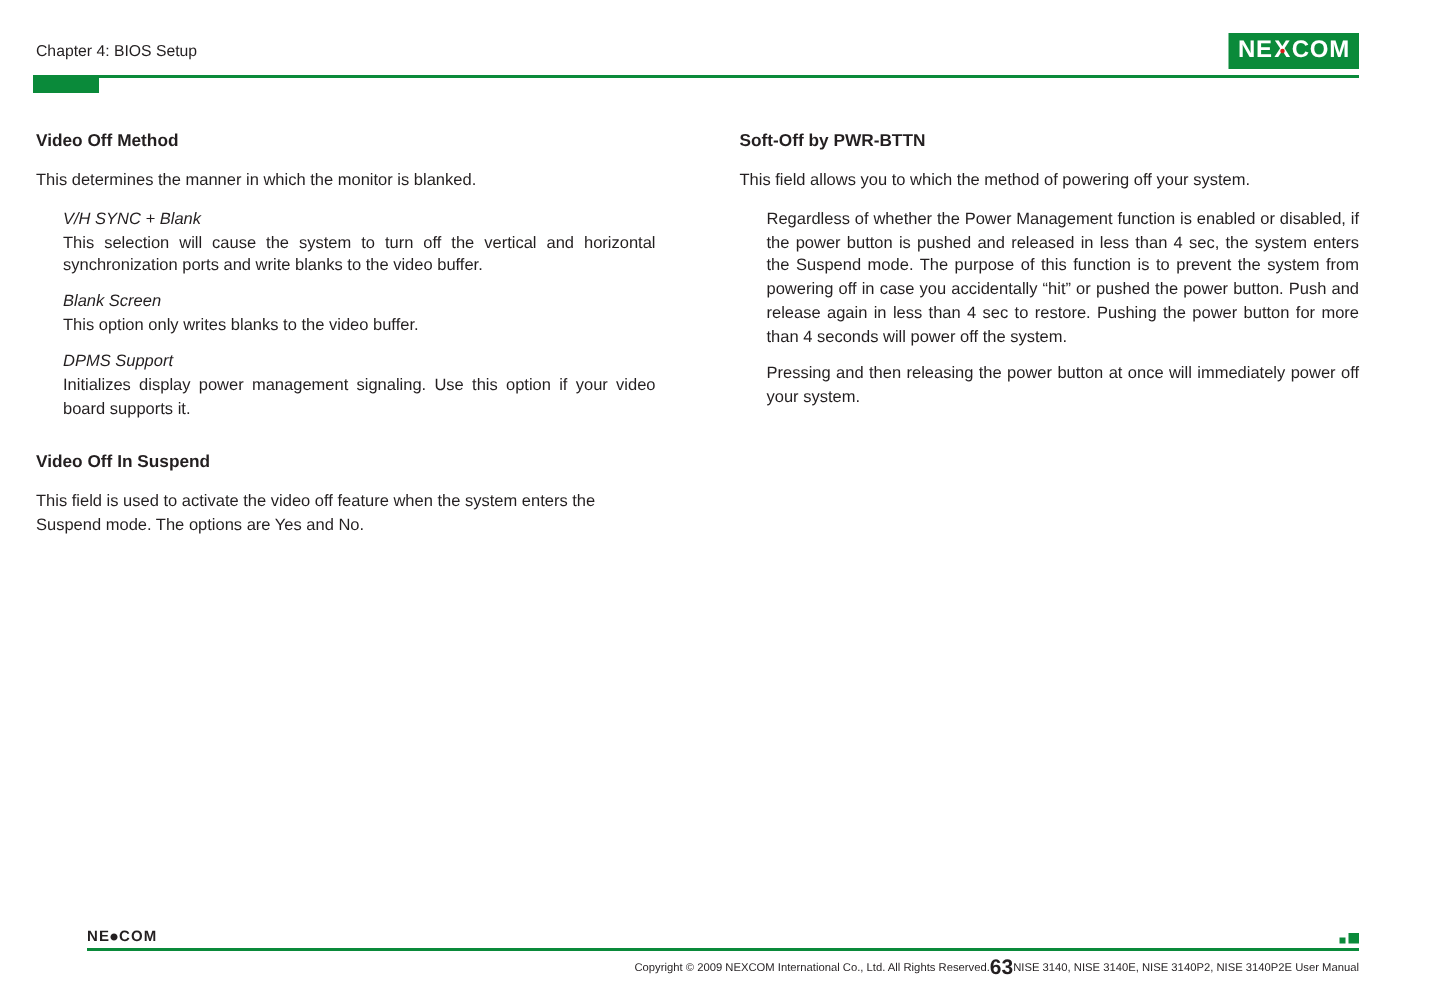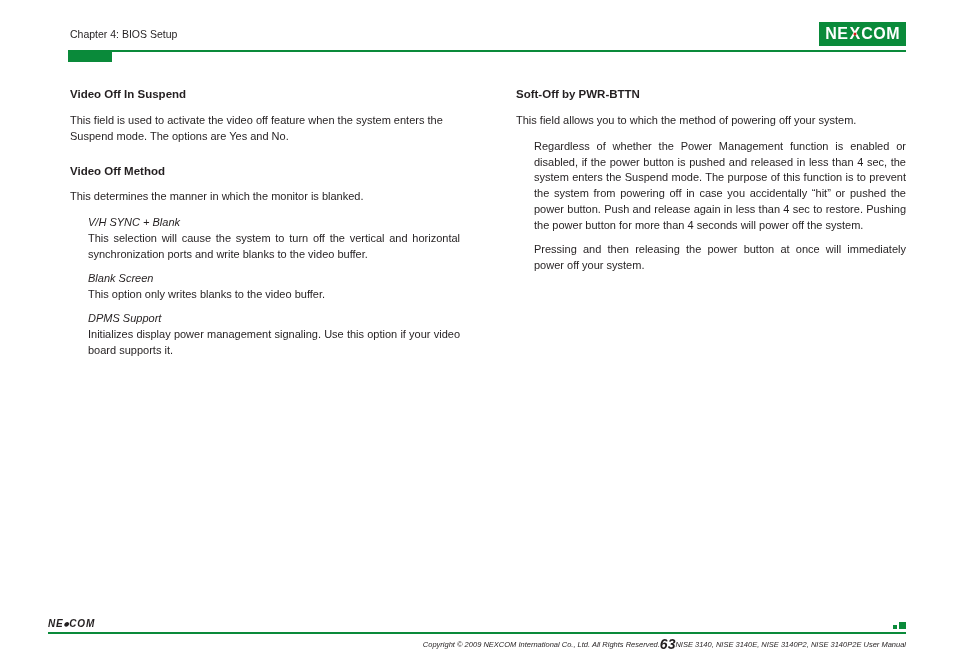--- a/index.html
+++ b/index.html
@@ -5,22 +5,21 @@
   * { margin: 0; padding: 0; box-sizing: border-box; }
   body {
     width: 954px;
     height: 672px;
     font-family: Arial, Helvetica, sans-serif;
     background: #fff;
     position: relative;
     color: #231f20;
   }
   .page {
-    padding: 22px 48px 0 48px;
-    margin-left: 22px;
+    padding: 22px 48px 0 24px;
   }
   .top-bar {
     display: flex;
     justify-content: space-between;
     align-items: center;
     margin-bottom: 4px;
   }
   .chapter-title {
     font-size: 10.5px;
     color: #231f20;
@@ -94,24 +93,23 @@
     text-align: justify;
   }
   .sub-label {
     font-style: italic;
     display: block;
   }
   .sub-desc { }
   .section-block { margin-bottom: 18px; }
   .footer {
     position: absolute;
-    left: 48px;
+    left: 58px;
     right: 48px;
     bottom: 20px;
-    font-style: italic;
   }
   .footer-rule {
     height: 2px;
     background: #0a8a3a;
     margin-bottom: 2px;
     position: relative;
   }
   .footer-logo-small {
     font-size: 10px;
     font-weight: 900;
@@ -157,40 +155,40 @@
     </div>
   </div>
   <div class="rule-bar">
     <div class="rule-tab"></div>
   </div>
 
   <div class="content">
     <div class="col">
 
       <div class="section-block">
+        <div class="section-heading">Video Off Method</div>
+        <div class="intro-text">This determines the manner in which the monitor is blanked.</div>
+
+        <div class="sub-item">
+          <span class="sub-label">V/H SYNC + Blank</span>
+          <span class="sub-desc">This selection will cause the system to turn off the vertical and horizontal synchronization ports and write blanks to the video buffer.</span>
+        </div>
+        <div class="sub-item">
+          <span class="sub-label">Blank Screen</span>
+          <span class="sub-desc">This option only writes blanks to the video buffer.</span>
+        </div>
+        <div class="sub-item">
+          <span class="sub-label">DPMS Support</span>
+          <span class="sub-desc">Initializes display power management signaling. Use this option if your video board supports it.</span>
+        </div>
+      </div>
+
+      <div class="section-block">
         <div class="section-heading">Video Off In Suspend</div>
         <div class="intro-text">This field is used to activate the video off feature when the system enters the Suspend mode. The options are Yes and No.</div>
-      </div>
-
-      <div class="section-block">
-        <div class="section-heading">Video Off Method</div>
-        <div class="intro-text">This determines the manner in which the monitor is blanked.</div>
-
-        <div class="sub-item">
-          <span class="sub-label">V/H SYNC + Blank</span>
-          <span class="sub-desc">This selection will cause the system to turn off the vertical and horizontal synchronization ports and write blanks to the video buffer.</span>
-        </div>
-        <div class="sub-item">
-          <span class="sub-label">Blank Screen</span>
-          <span class="sub-desc">This option only writes blanks to the video buffer.</span>
-        </div>
-        <div class="sub-item">
-          <span class="sub-label">DPMS Support</span>
-          <span class="sub-desc">Initializes display power management signaling. Use this option if your video board supports it.</span>
-        </div>
       </div>
 
     </div>
 
     <div class="col">
       <div class="section-block">
         <div class="section-heading">Soft-Off by PWR-BTTN</div>
         <div class="intro-text">This field allows you to which the method of powering off your system.</div>
 
         <div class="sub-item">

